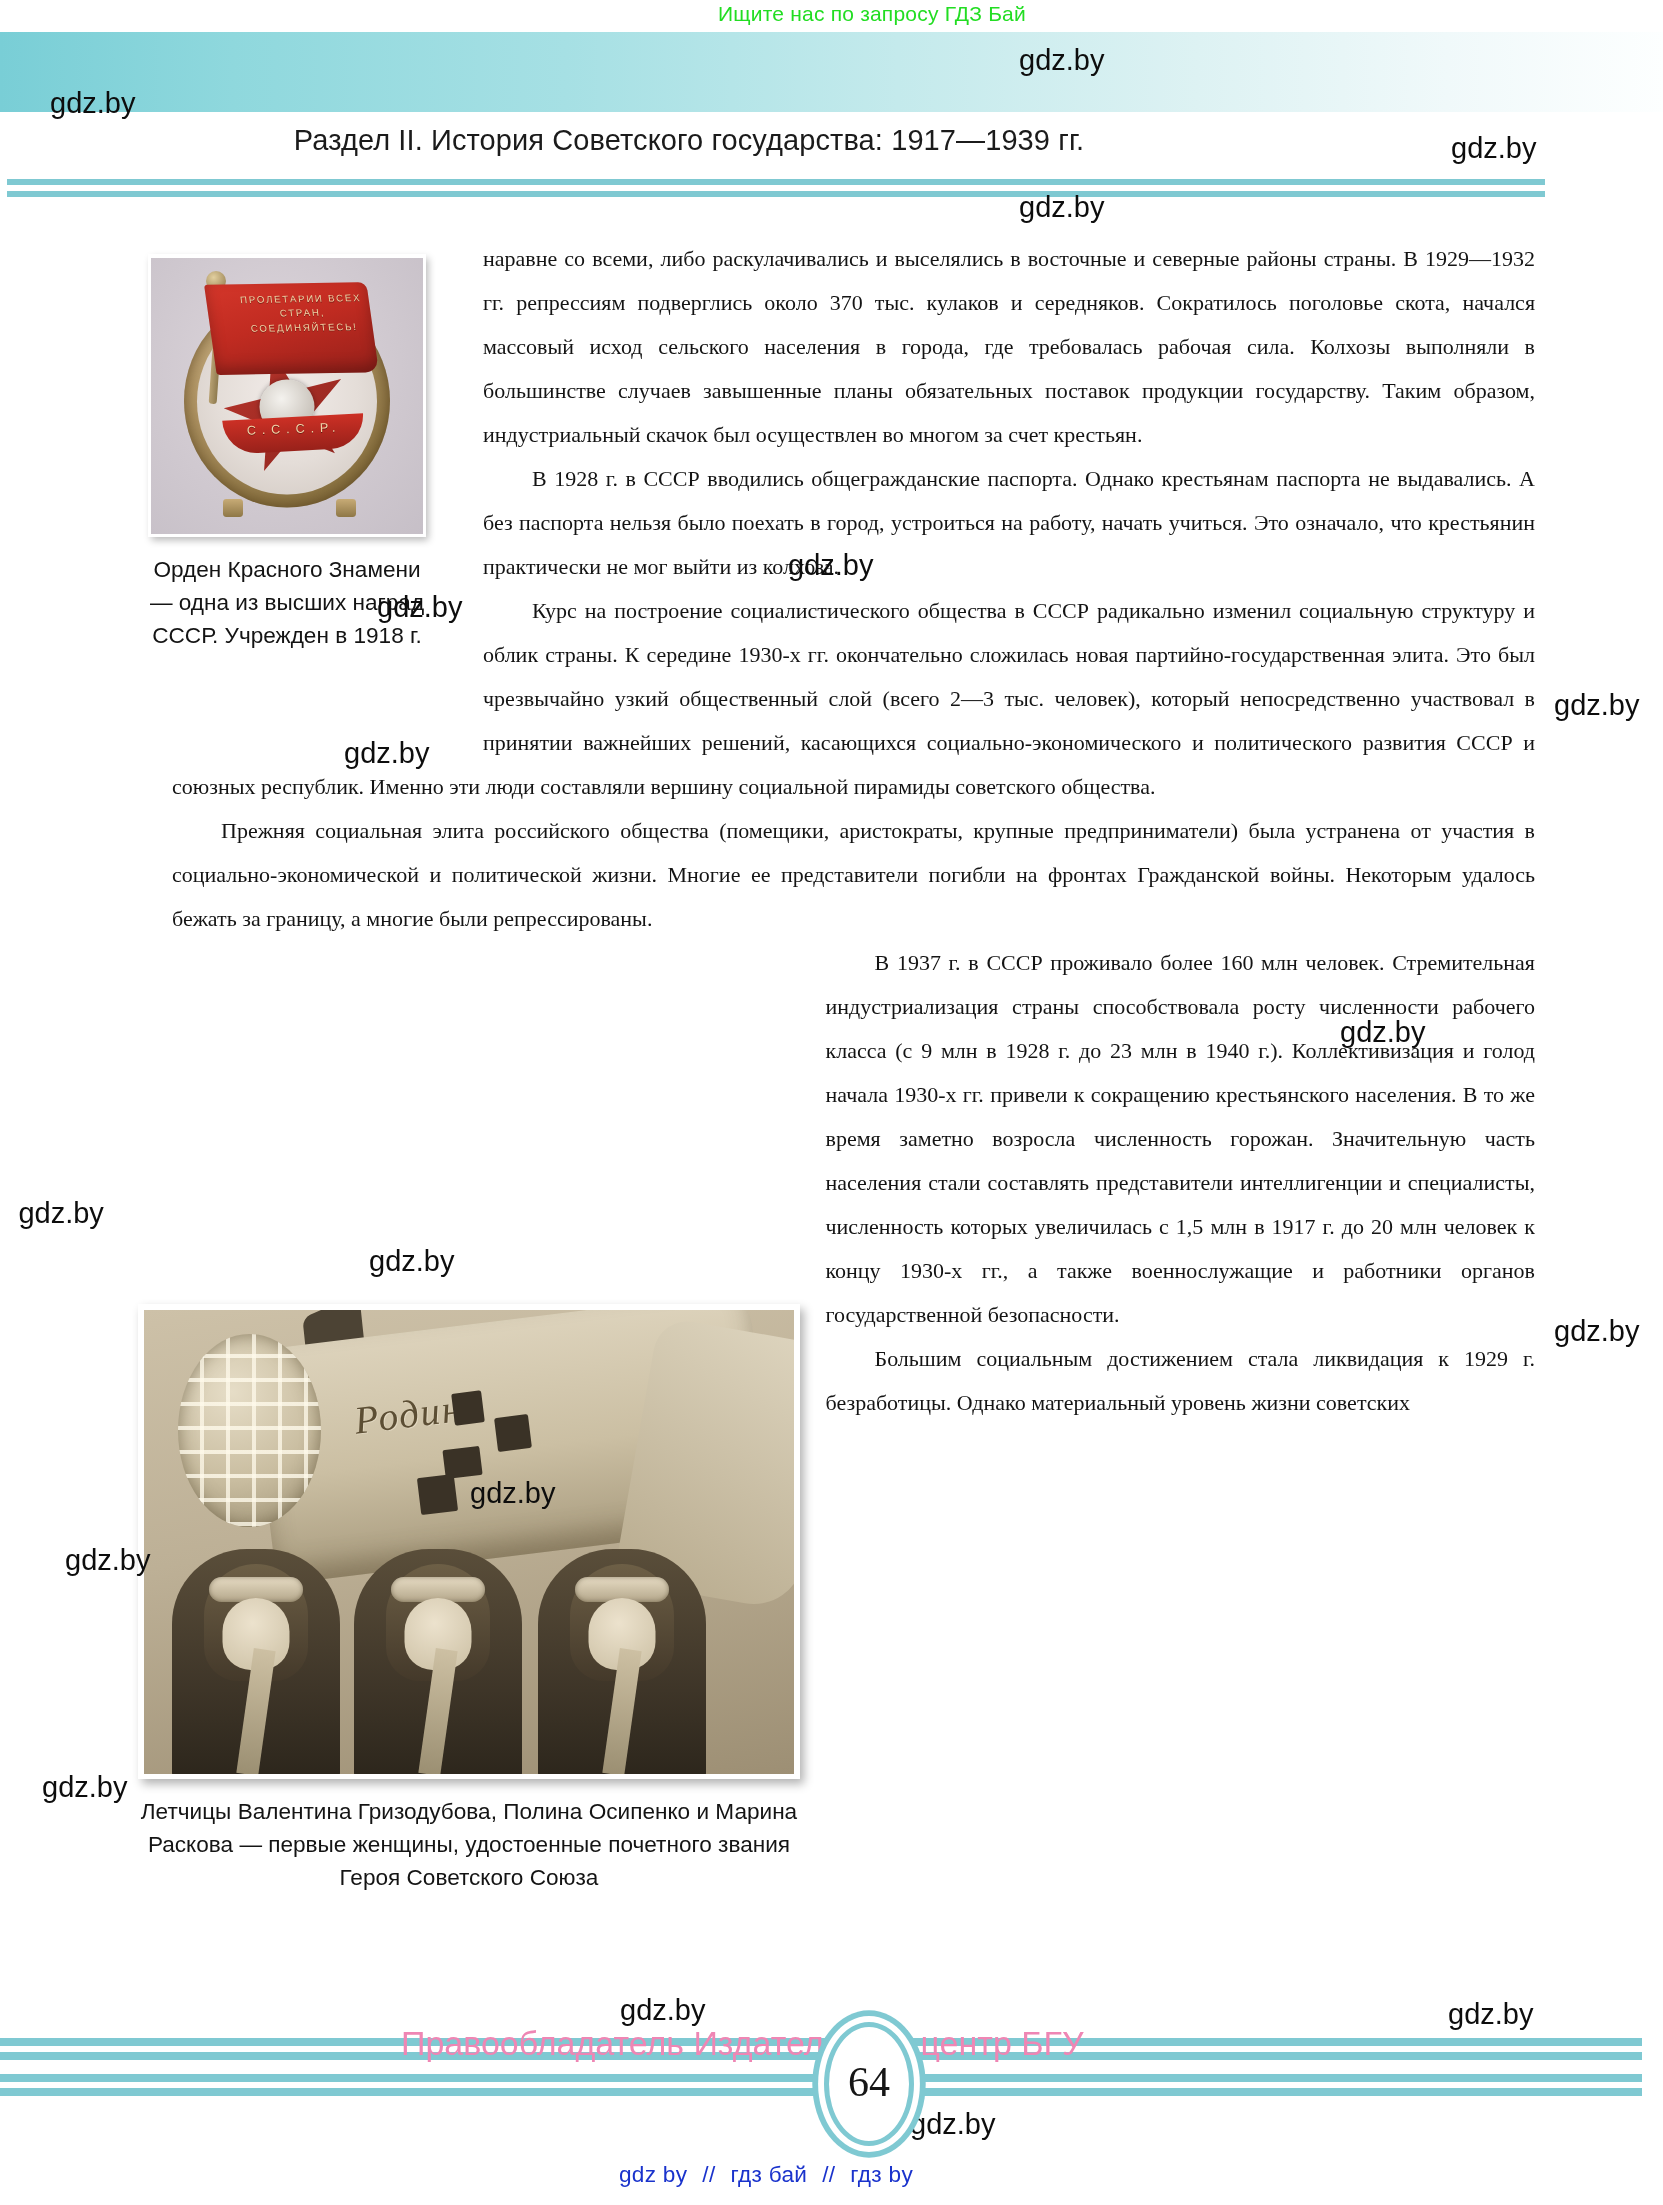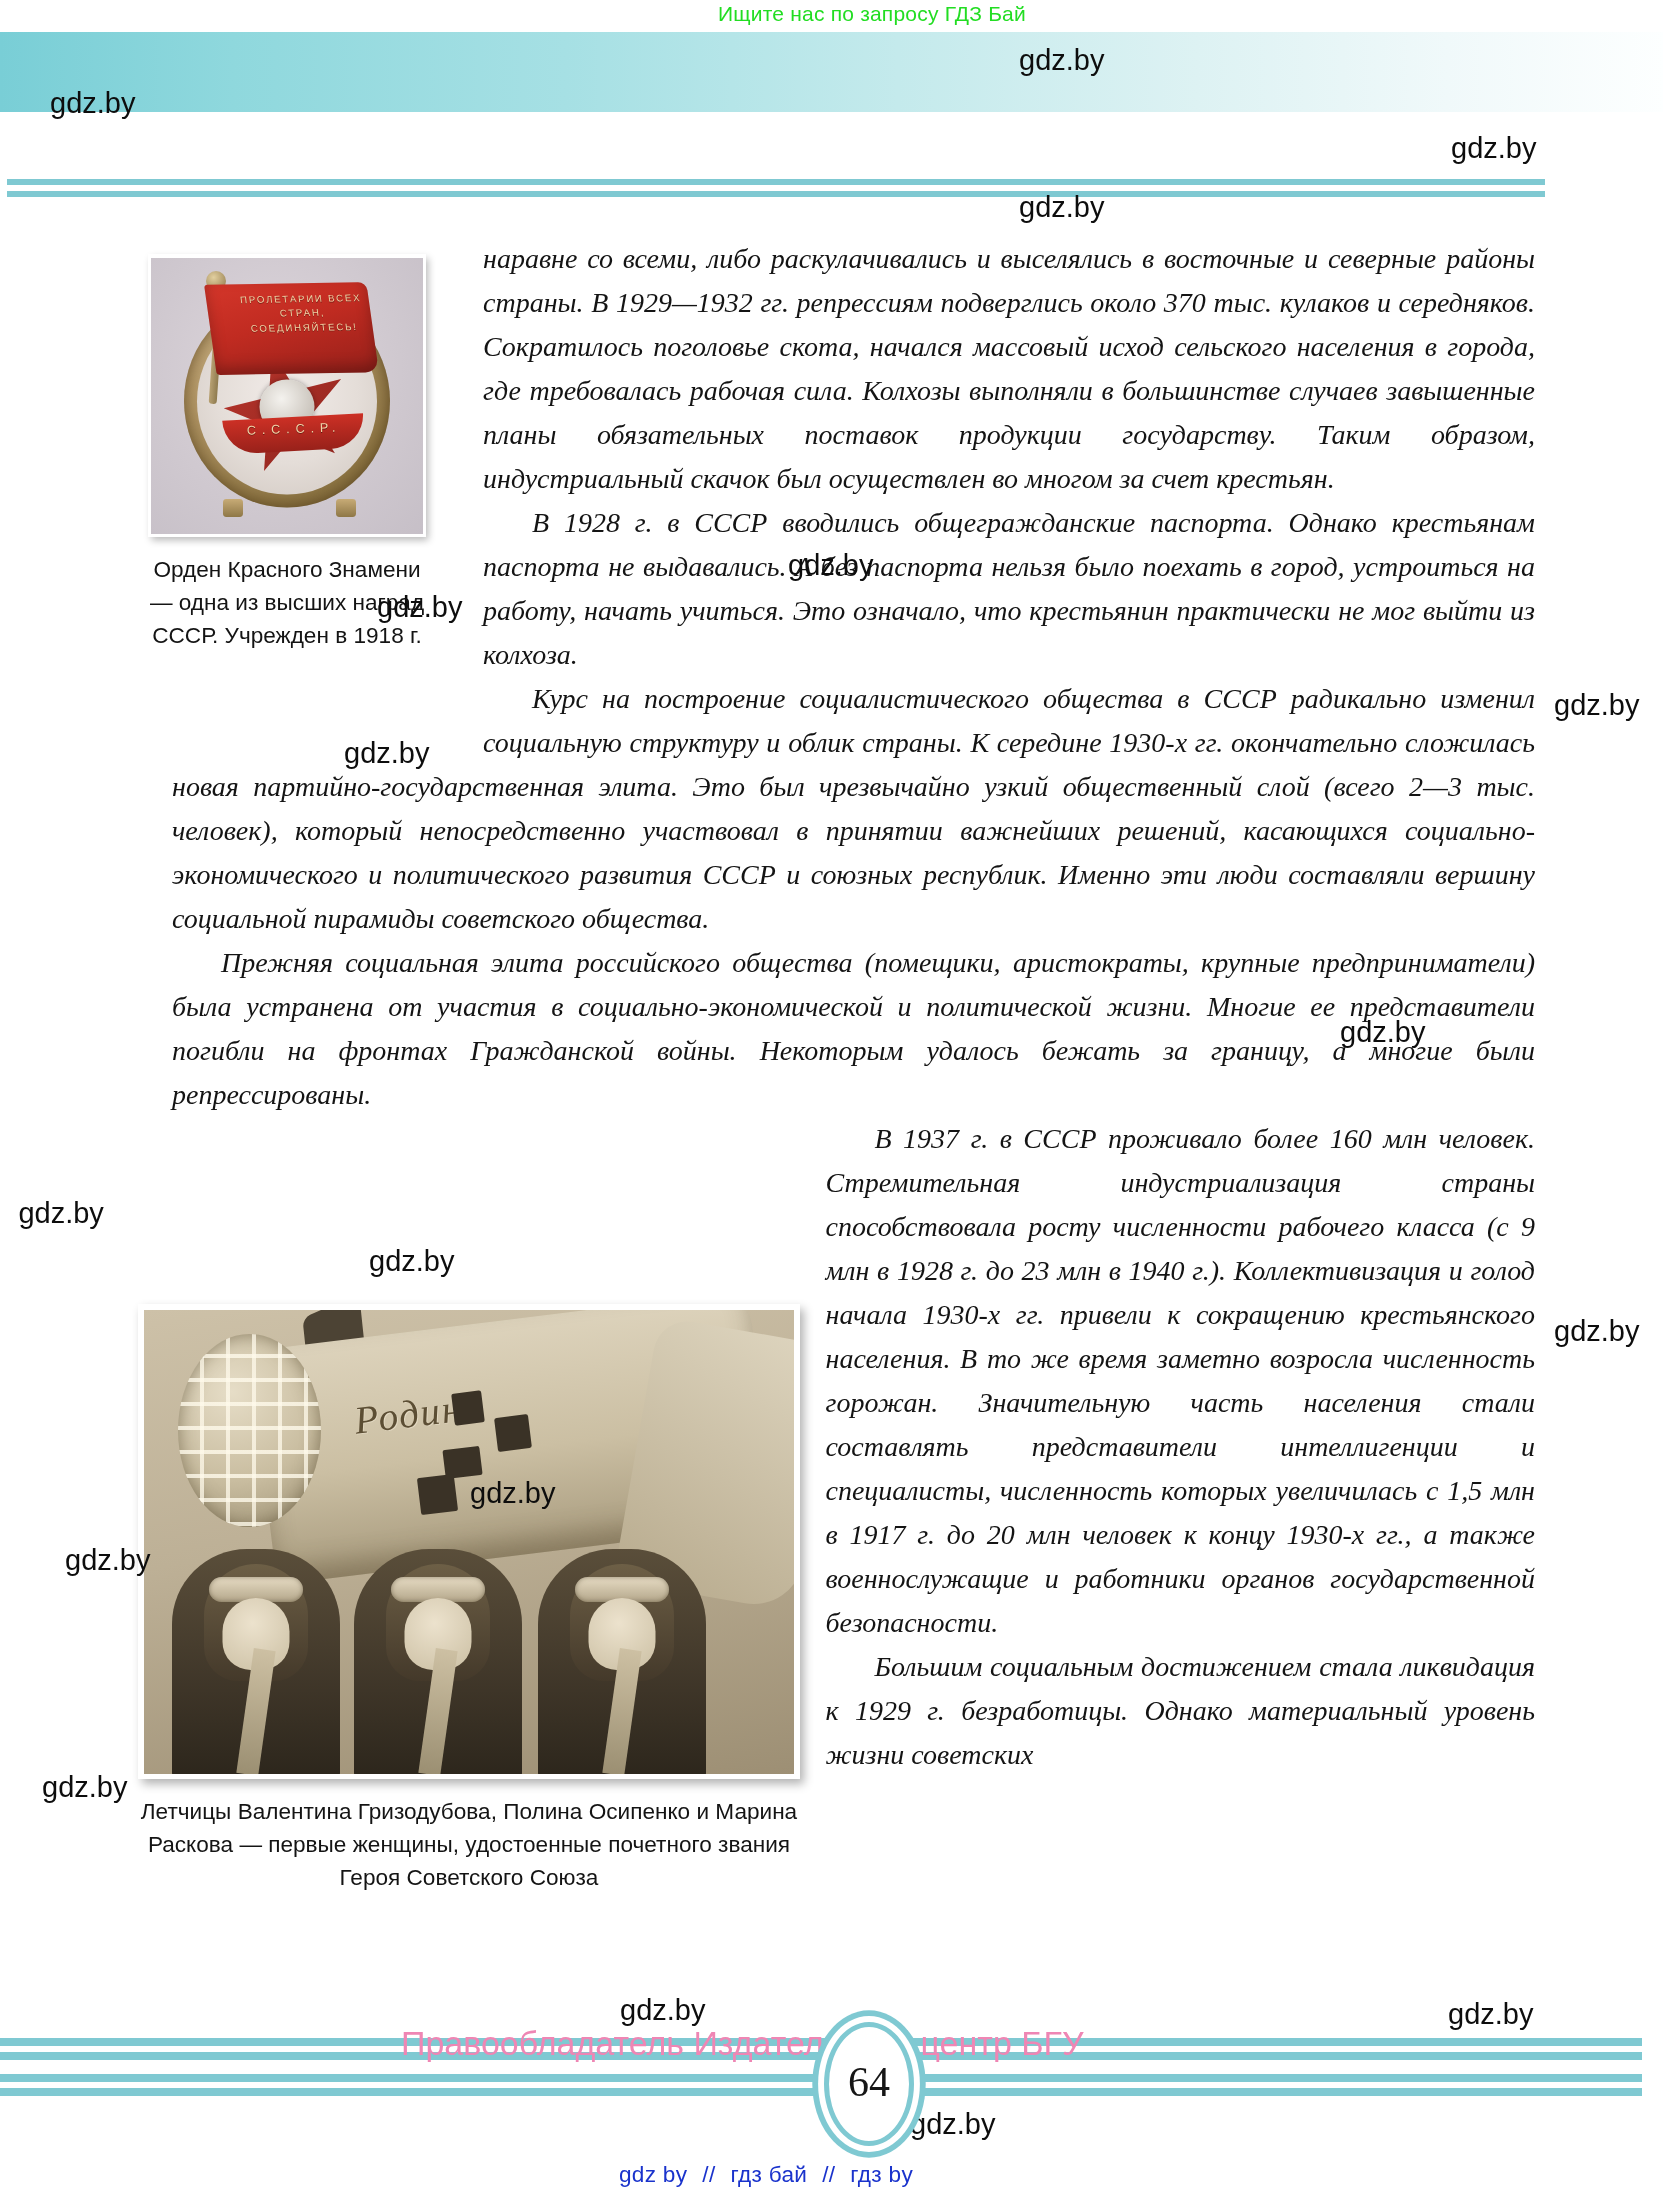--- a/index.html
+++ b/index.html
@@ -107,27 +107,26 @@
     position: relative;
     top: -1.7px;
   }
 
   
   .body-text {
     position: absolute;
     left: 172px;
     top: 237px;
     width: 1363px;
-    font-size: 28px;
+    font-size: 22px;
     line-height: 44px;
     color: #141414;
     text-align: justify;
     text-justify: inter-word;
     hyphens: manual;
-    font-style: italic;
   }
   .body-text p { margin: 0; text-indent: 49px; }
   .body-text p.noindent { text-indent: 0; }
 
   
   .fig-left-float {
     float: left;
     width: 289px;
     height: 491px;
     shape-outside: margin-box;
@@ -439,20 +438,23 @@
 <body>
 
 <div class="page">
 
   <div class="promo-strip">
     <span>Ищите нас по запросу ГДЗ Бай</span>
   </div>
 
   <div class="header-band"></div>
 
+  <div class="running-head">
+    <span class="rh-text">Раздел II. История Советского государства: 1917—1939 гг.</span>
+  </div>
 
   <div class="rule rule-head-1"></div>
   <div class="rule rule-head-2"></div>
 
   <figure class="fig-order">
     <div class="photo-frame">
       <div class="order-medal">
         <div class="wreath"></div>
         <div class="star"></div>
         <div class="hammer-sickle"></div>

